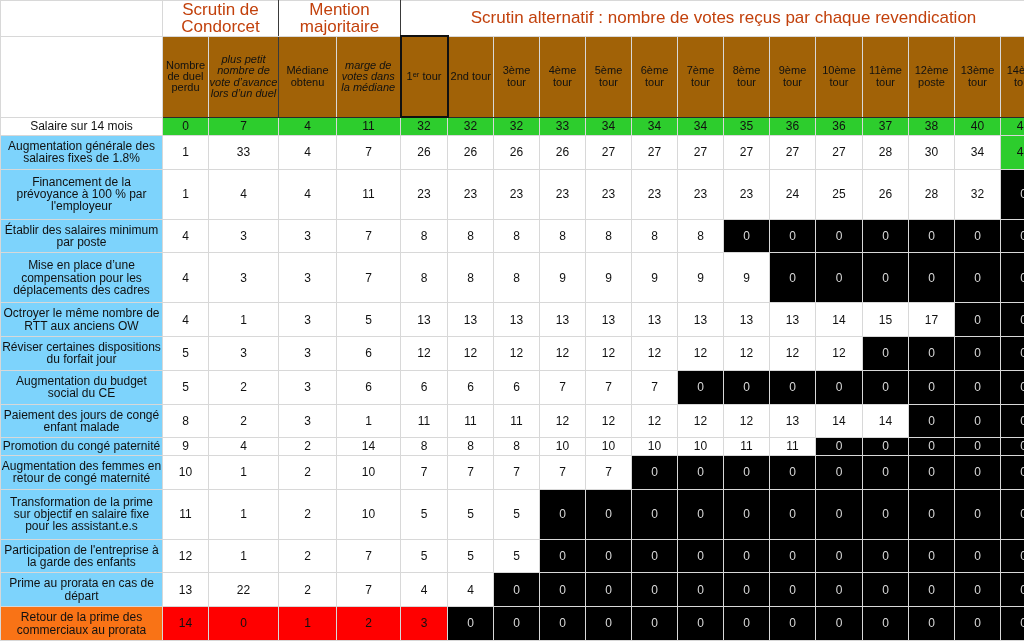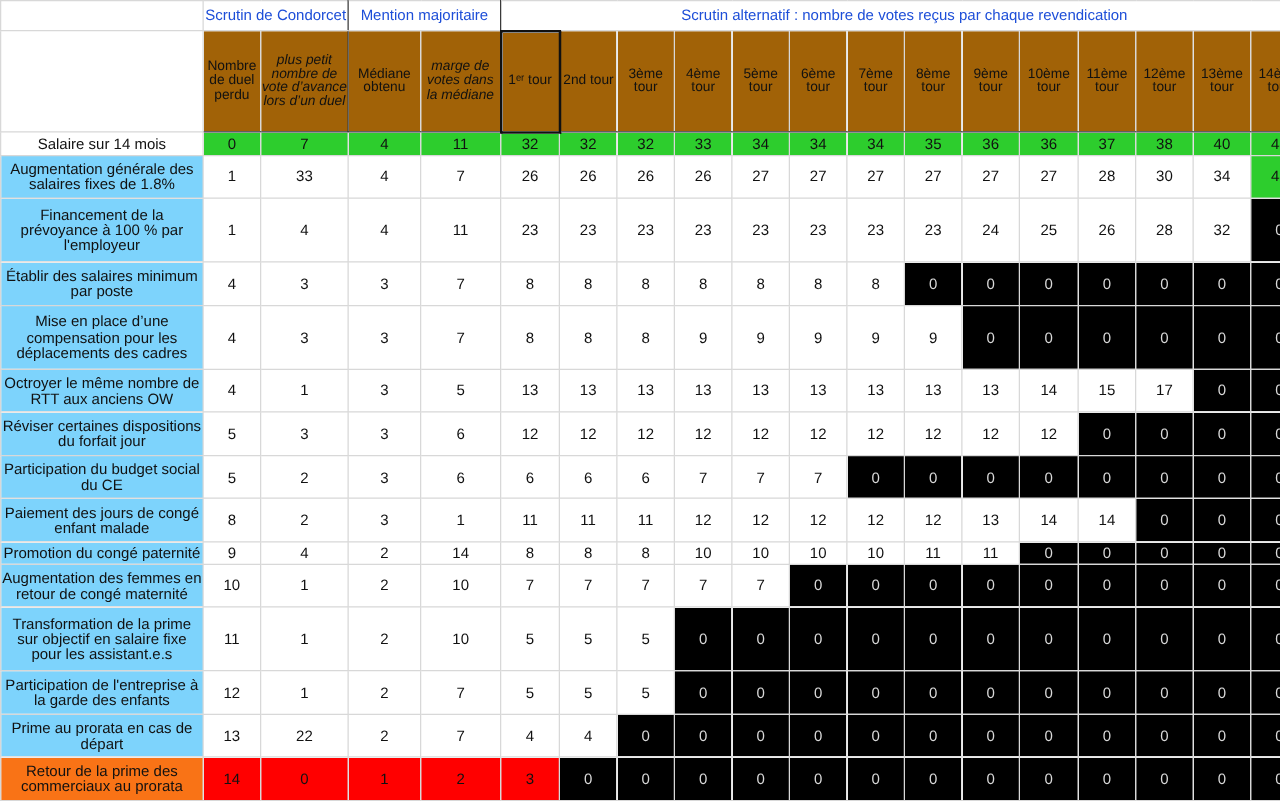--- a/index.html
+++ b/index.html
@@ -25,25 +25,25 @@
     vertical-align:middle;
     font-weight:normal;
     overflow:hidden;
     white-space:normal;
     line-height:1.02;
   }
 
   
   .hdr-blank{border:none;background:#ffffff;}
   .hdr-group{
-    font-size:12px;
+    font-size:17px;
     background:#ffffff;
     border:1px solid #ffffff;
     border-bottom:1px solid #ececec;
-    color:#1d4ed8;
+    color:#c2410c;
     line-height:1.05;
     padding:1px 2px;
   }
   .hdr-group.gl{border-left:1.6px solid #3a3a3a;}
   .hdr-group.gr{border-right:1.6px solid #3a3a3a;}
   .hdr-sub{
     font-size:11px;
     font-weight:bold;
     background:#a16207;
     vertical-align:bottom;
@@ -131,21 +131,21 @@
       <th class="hdr-sub bottomrule"><span class="sq">2nd tour</span></th>
       <th class="hdr-sub bottomrule"><span class="sq">3ème tour</span></th>
       <th class="hdr-sub bottomrule"><span class="sq">4ème tour</span></th>
       <th class="hdr-sub bottomrule"><span class="sq">5ème tour</span></th>
       <th class="hdr-sub bottomrule"><span class="sq">6ème tour</span></th>
       <th class="hdr-sub bottomrule"><span class="sq">7ème tour</span></th>
       <th class="hdr-sub bottomrule"><span class="sq">8ème tour</span></th>
       <th class="hdr-sub bottomrule"><span class="sq">9ème tour</span></th>
       <th class="hdr-sub bottomrule"><span class="sq">10ème tour</span></th>
       <th class="hdr-sub bottomrule"><span class="sq">11ème tour</span></th>
-      <th class="hdr-sub bottomrule"><span class="sq">12ème tour</span></th>
+      <th class="hdr-sub bottomrule"><span class="sq">12ème poste</span></th>
       <th class="hdr-sub bottomrule"><span class="sq">13ème tour</span></th>
       <th class="hdr-sub bottomrule"><span class="sq">14ème tour</span></th>
     </tr>
   </thead>
 
   <tbody id="tbody">
       <tr class="green firstbody">
         <td class="rowlabel">Salaire sur 14 mois</td>
         <td class="num">0</td>
         <td class="num">7</td>
@@ -286,21 +286,21 @@
         <td class="num">12</td>
         <td class="num">12</td>
         <td class="num">12</td>
         <td class="num">12</td>
         <td class="black">0</td>
         <td class="black">0</td>
         <td class="black">0</td>
         <td class="black">0</td>
       </tr>
       <tr>
-        <td class="rowlabel">Participation du budget social du CE</td>
+        <td class="rowlabel">Augmentation du budget social du CE</td>
         <td class="num">5</td>
         <td class="num">2</td>
         <td class="num sepL">3</td>
         <td class="num">6</td>
         <td class="num sepL">6</td>
         <td class="num">6</td>
         <td class="num">6</td>
         <td class="num">7</td>
         <td class="num">7</td>
         <td class="num">7</td>

